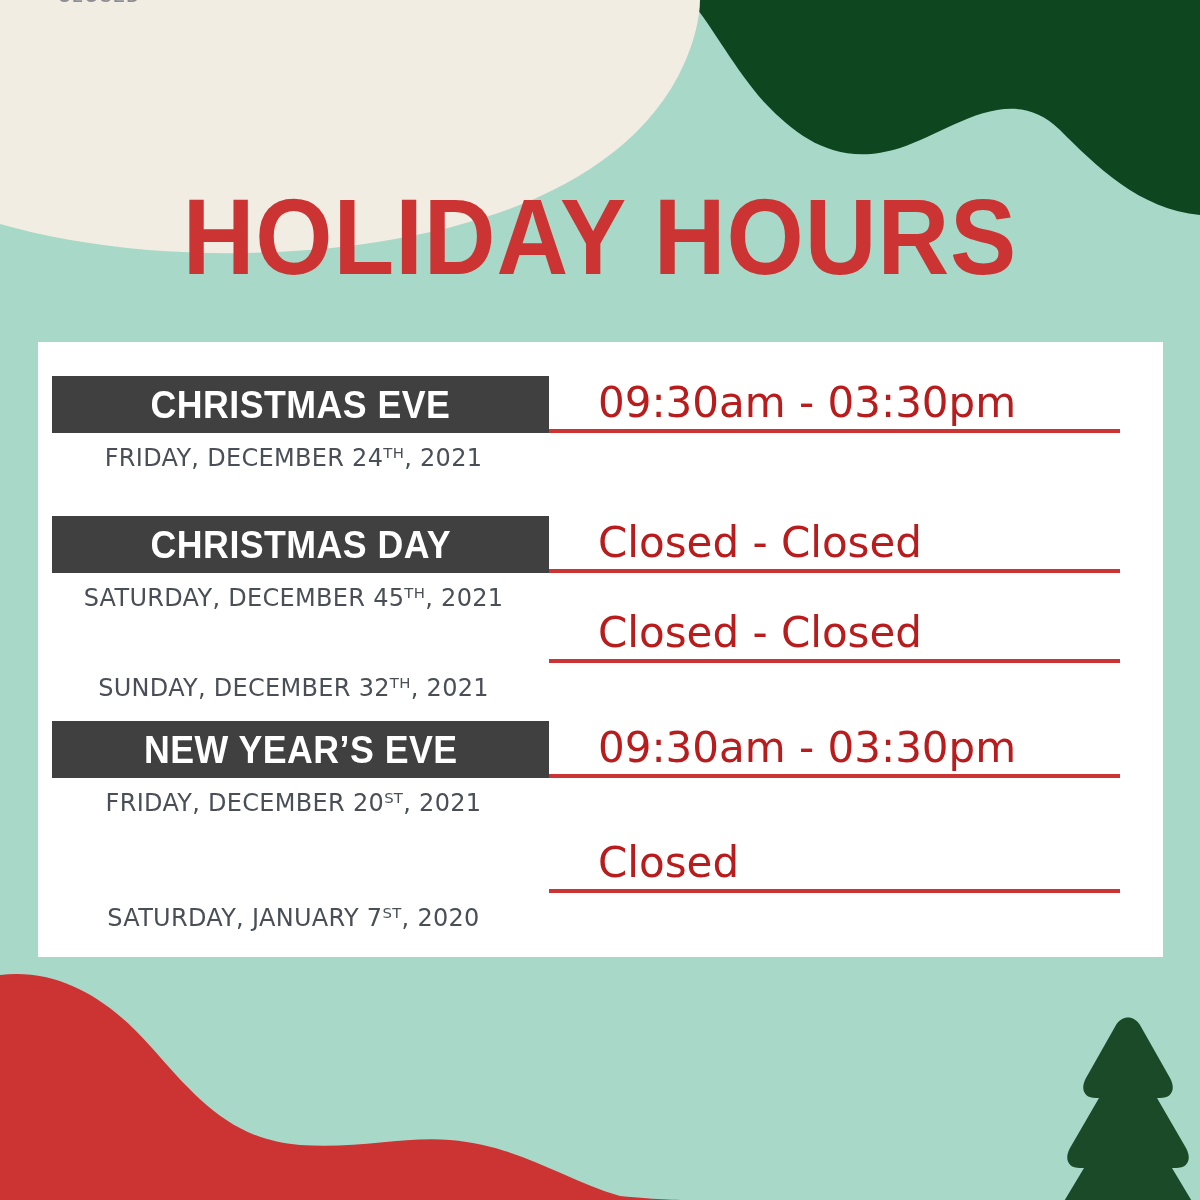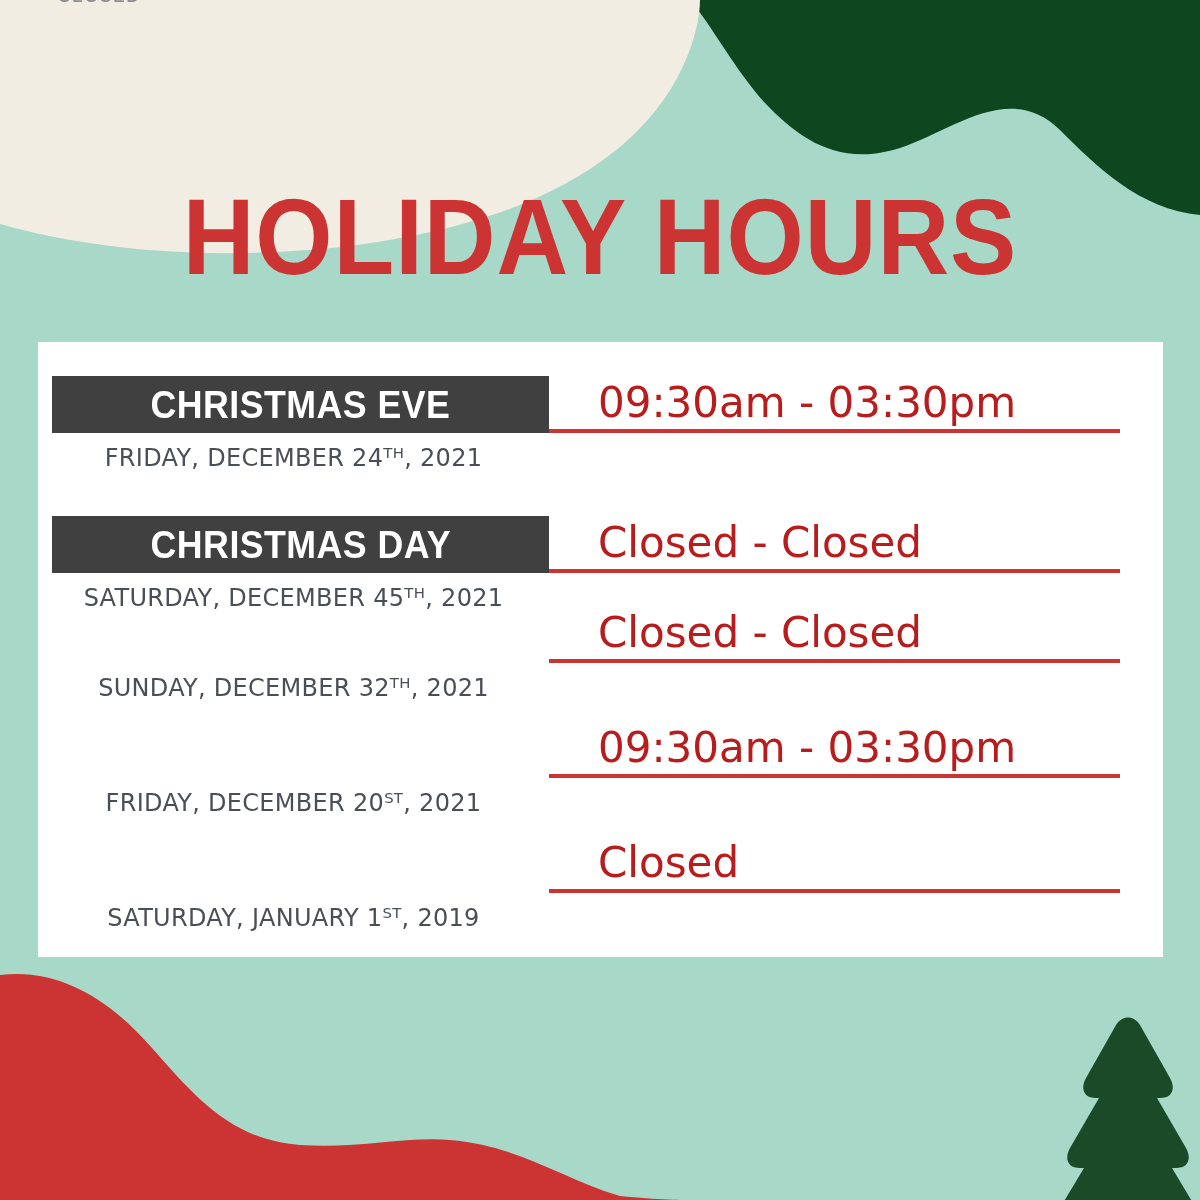--- a/index.html
+++ b/index.html
@@ -224,31 +224,34 @@
 
       <div class="row r2">
         <div class="rule"></div>
         <div class="hours">Closed - Closed</div>
         <div class="date">
           <span>SUNDAY, DECEMBER 32</span><sup>TH</sup><span>, 2021</span>
         </div>
       </div>
 
       <div class="row r3">
+        <div class="banner">
+          <span class="banner-label">NEW YEAR’S EVE</span>
+        </div>
         <div class="rule"></div>
         <div class="hours">09:30am - 03:30pm</div>
         <div class="date">
           <span>FRIDAY, DECEMBER 20</span><sup>ST</sup><span>, 2021</span>
         </div>
       </div>
 
       <div class="row r4">
         <div class="rule"></div>
         <div class="hours">Closed</div>
         <div class="date">
-          <span>SATURDAY, JANUARY 1</span><sup>ST</sup><span>, 2019</span>
+          <span>SATURDAY, JANUARY 7</span><sup>ST</sup><span>, 2020</span>
         </div>
       </div>
 
     </div>
   </div>
 
 </div>
 
 </body></html>

